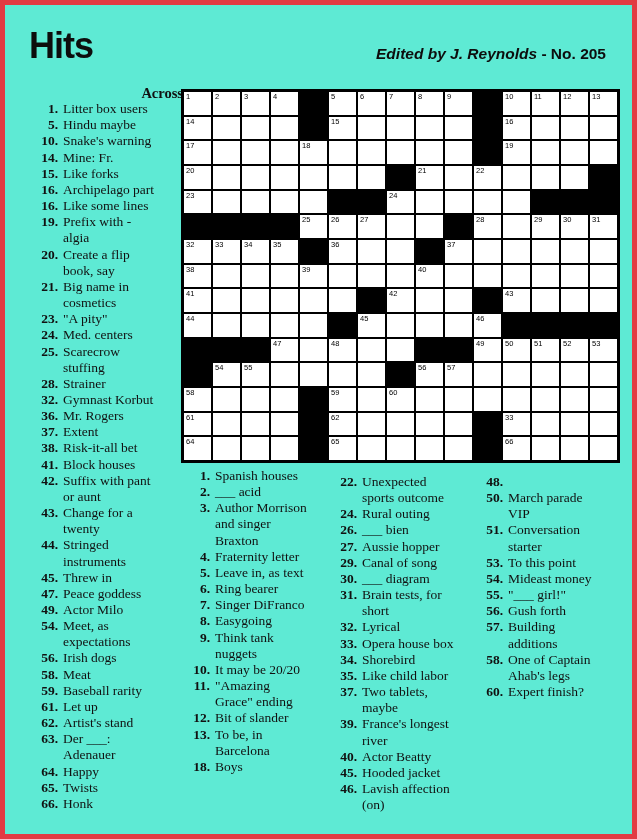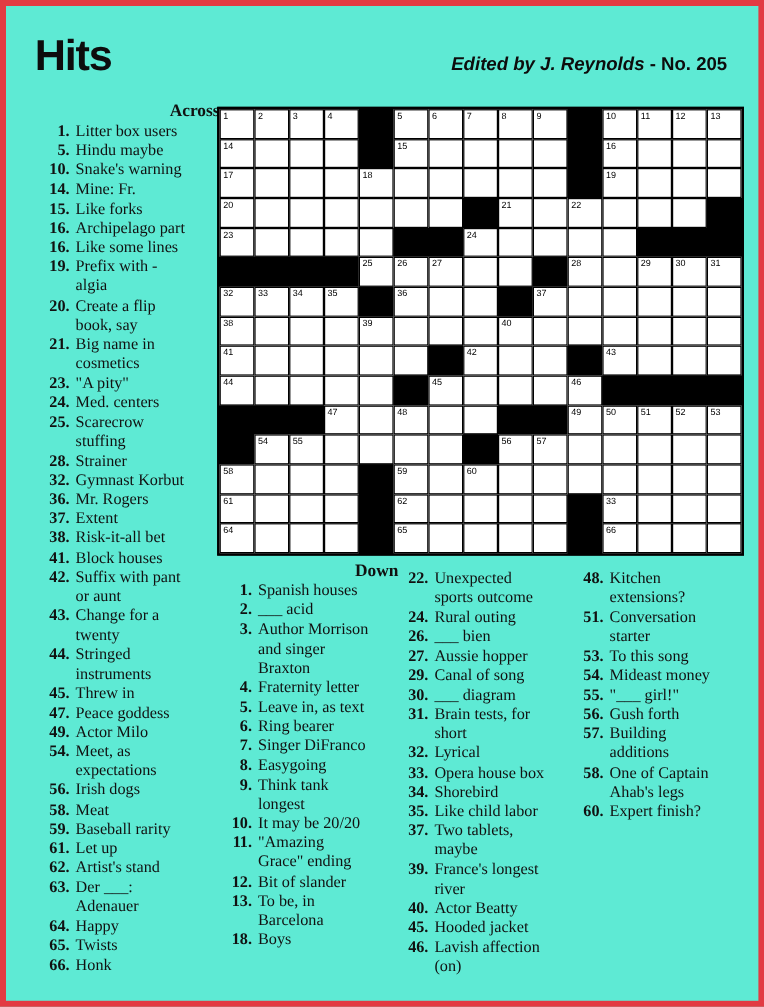--- a/index.html
+++ b/index.html
@@ -552,21 +552,20 @@
       <div class="cell black"></div>
       <div class="cell">
         <span class="cellnum">66</span>
       </div>
       <div class="cell"></div>
       <div class="cell"></div>
       <div class="cell"></div>
     </div>
 
   <div class="cluecol col-down-1">
-    <div class="heading">Down</div>
     <div id="down-list-1">
         <div class="clue">
           <span class="num">1.</span>
           <span class="txt">Spanish houses</span>
         </div>
         <div class="clue">
           <span class="num">2.</span>
           <span class="txt">___ acid</span>
         </div>
         <div class="clue">
@@ -591,21 +590,21 @@
           <span class="num">7.</span>
           <span class="txt">Singer DiFranco</span>
         </div>
         <div class="clue">
           <span class="num">8.</span>
           <span class="txt">Easygoing</span>
         </div>
         <div class="clue">
           <span class="num">9.</span>
           <span class="txt">Think tank
-longest</span>
+nuggets</span>
         </div>
         <div class="clue">
           <span class="num">10.</span>
           <span class="txt">It may be 20/20</span>
         </div>
         <div class="clue">
           <span class="num">11.</span>
           <span class="txt">"Amazing
 Grace" ending</span>
         </div>
@@ -696,31 +695,34 @@
           <span class="txt">Lavish affection
 (on)</span>
         </div>
       </div>
   </div>
 
   <div class="cluecol col-down-3">
     <div id="down-list-3">
         <div class="clue">
           <span class="num">48.</span>
-          <span class="txt">Kitchen
-extensions?</span>
+        </div>
+        <div class="clue">
+          <span class="num">50.</span>
+          <span class="txt">March parade
+VIP</span>
         </div>
         <div class="clue">
           <span class="num">51.</span>
           <span class="txt">Conversation
 starter</span>
         </div>
         <div class="clue">
           <span class="num">53.</span>
-          <span class="txt">To this song</span>
+          <span class="txt">To this point</span>
         </div>
         <div class="clue">
           <span class="num">54.</span>
           <span class="txt">Mideast money</span>
         </div>
         <div class="clue">
           <span class="num">55.</span>
           <span class="txt">"___ girl!"</span>
         </div>
         <div class="clue">

